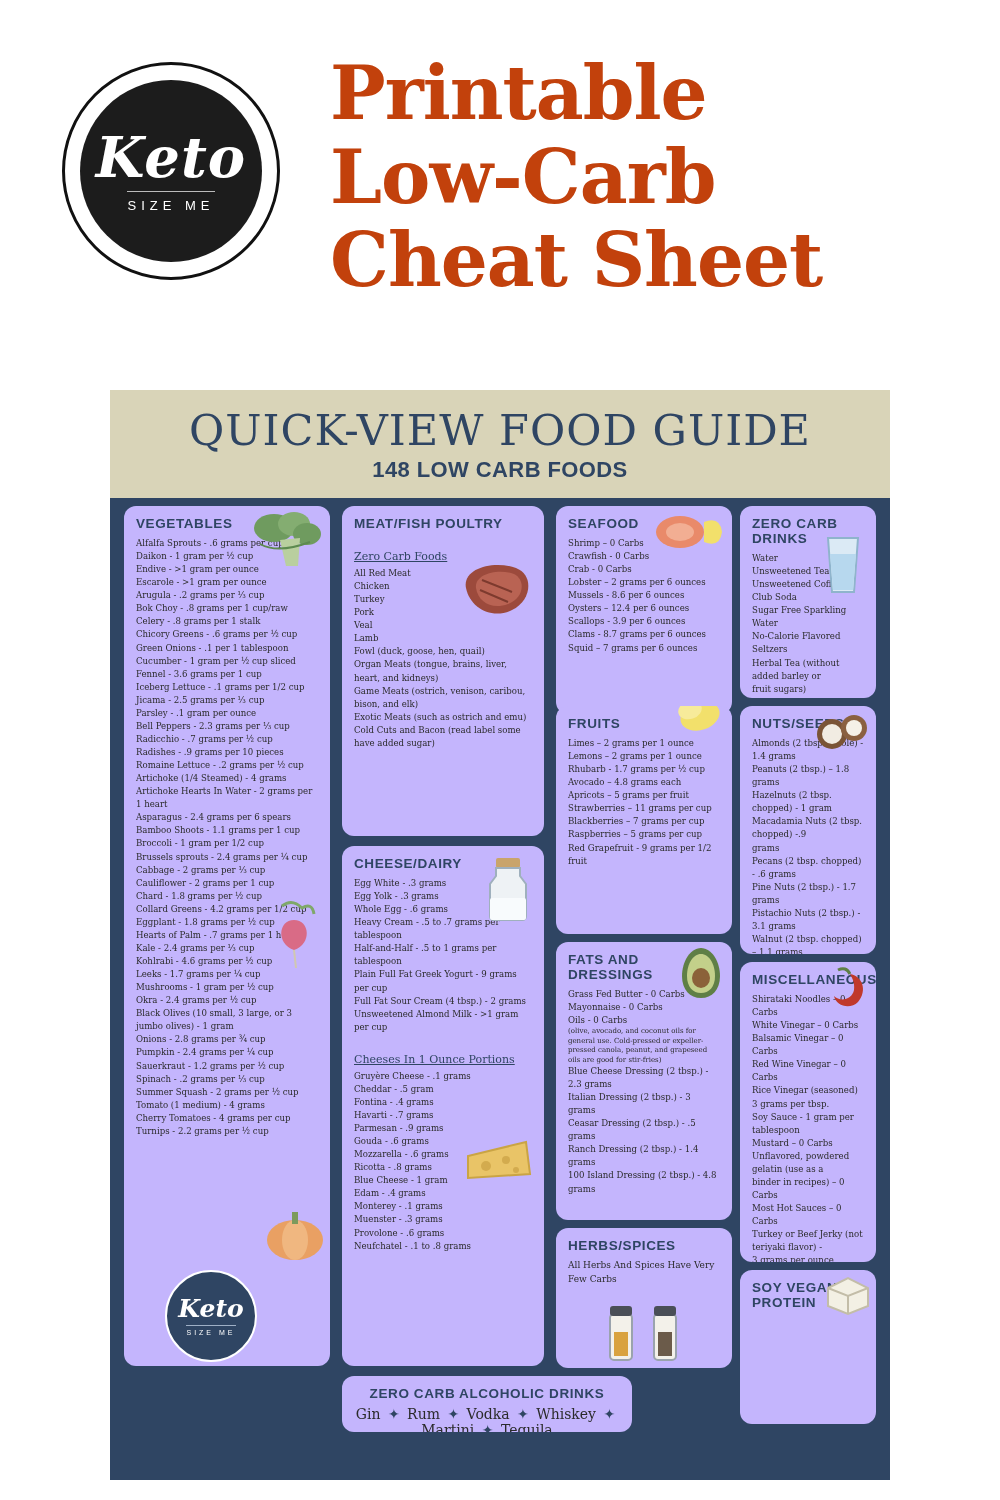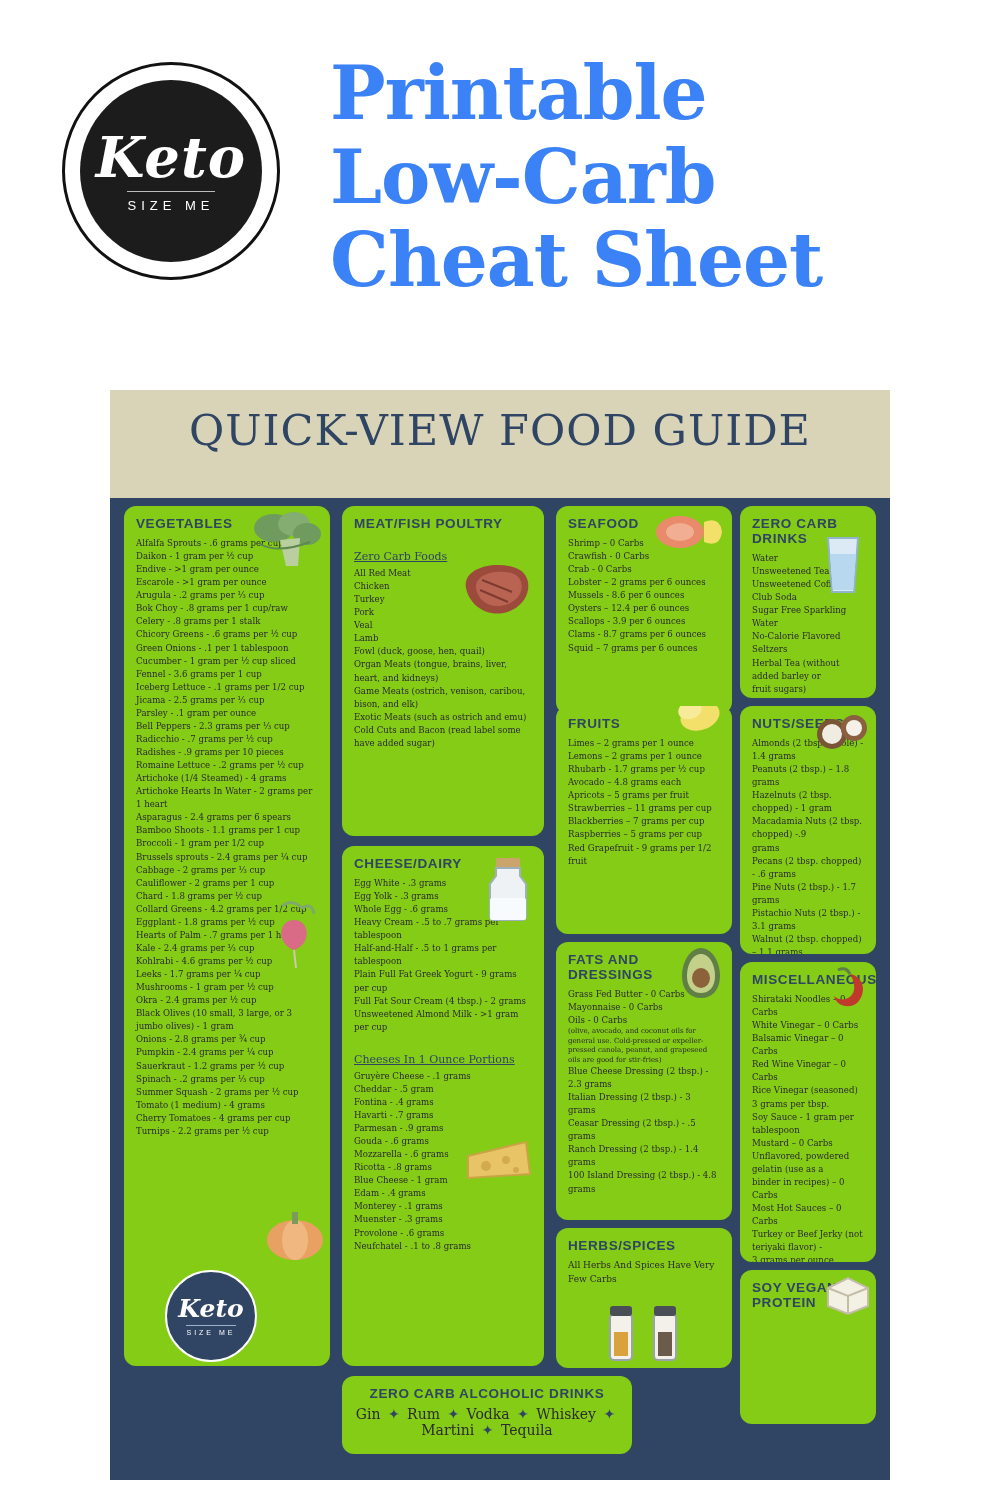--- a/index.html
+++ b/index.html
@@ -42,21 +42,21 @@
     font-size: 13px; letter-spacing: 5px;
     border-top: 1px solid #bbb;
     padding-top: 6px;
   }
   .title {
     position: absolute; left: 330px; top: 52px; width: 640px;
     font-family: "DejaVu Serif", serif;
     font-weight: bold;
     font-size: 74px;
     line-height: 1.13;
-    color: #3b82f6;
+    color: #c2410c;
     letter-spacing: -1px;
   }
 
   
   .poster {
     position: absolute; left: 110px; top: 390px;
     width: 780px; height: 1090px;
     background: #2f4563;
   }
   .poster-top {
@@ -83,21 +83,21 @@
   }
 
   .grid {
     position: absolute; top: 108px; left: 0;
     width: 780px; height: 982px;
     padding: 10px 14px 10px 14px;
   }
 
   .card {
     position: absolute;
-    background: #84cc16;
+    background: #c4b5fd;
     border-radius: 12px;
     padding: 10px 12px 10px 12px;
     overflow: hidden;
   }
   .card h3 {
     margin: 0 0 6px 0;
     font-family: "Liberation Sans", sans-serif;
     font-size: 13.5px;
     font-weight: bold;
     letter-spacing: 0.6px;
@@ -128,21 +128,21 @@
   #card-meat         { left: 232px; top: 8px;   width: 202px; height: 330px; }
   #card-cheese       { left: 232px; top: 348px; width: 202px; height: 520px; }
   #card-seafood      { left: 446px; top: 8px;   width: 176px; height: 208px; }
   #card-fruits       { left: 446px; top: 208px; width: 176px; height: 228px; }
   #card-fats         { left: 446px; top: 444px; width: 176px; height: 278px; }
   #card-herbs        { left: 446px; top: 730px; width: 176px; height: 140px; }
   #card-drinks       { left: 630px; top: 8px;   width: 136px; height: 192px; }
   #card-nuts         { left: 630px; top: 208px; width: 136px; height: 248px; }
   #card-misc         { left: 630px; top: 464px; width: 136px; height: 300px; }
   #card-soy          { left: 630px; top: 772px; width: 136px; height: 154px; }
-  #card-alcohol      { left: 232px; top: 878px; width: 290px; height: 78px; }
+  #card-alcohol      { left: 232px; top: 878px; width: 290px; height: 56px; }
 
   #card-alcohol { text-align: center; }
   #card-alcohol h3 { margin-bottom: 5px; }
   #card-alcohol .alc-list {
     font-family: "DejaVu Serif", serif;
     font-size: 14px; color: #2b2b2b;
   }
   .diamond { color: #2f4563; padding: 0 3px; }
 
   #card-herbs { text-align: left; }
@@ -206,20 +206,21 @@
       <div>Printable</div>
       <div>Low-Carb</div>
       <div>Cheat Sheet</div>
     </div>
   </div>
 
   <div class="poster">
 
     <div class="poster-top">
       <div class="poster-title">QUICK-VIEW FOOD GUIDE</div>
+      <div class="poster-sub">148 LOW CARB FOODS</div>
     </div>
 
     <div class="grid">
 
       <div class="card" id="card-vegetables">
         <svg class="art broccoli" viewBox="0 0 74 60">
           <ellipse cx="24" cy="18" rx="20" ry="14" fill="#6f9b5f"></ellipse>
           <ellipse cx="44" cy="14" rx="16" ry="12" fill="#84ad71"></ellipse>
           <ellipse cx="57" cy="24" rx="14" ry="11" fill="#6f9b5f"></ellipse>
           <path d="M30 30 L36 56 L48 56 L50 28 Z" fill="#b9cf9f"></path>

